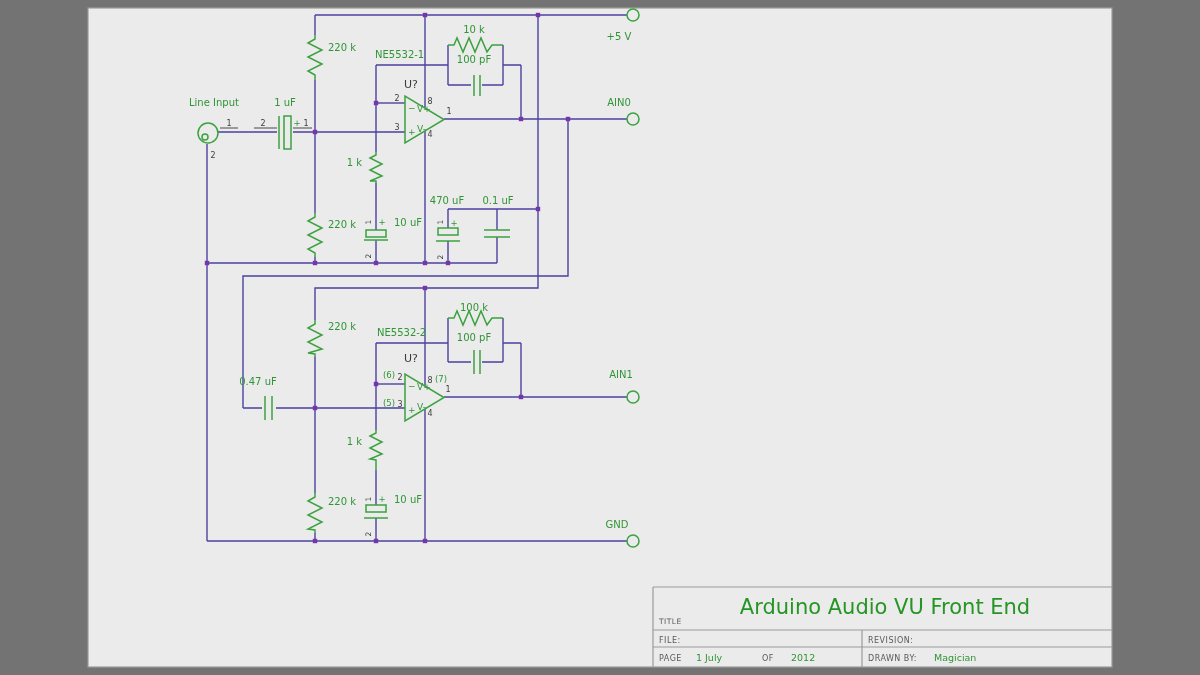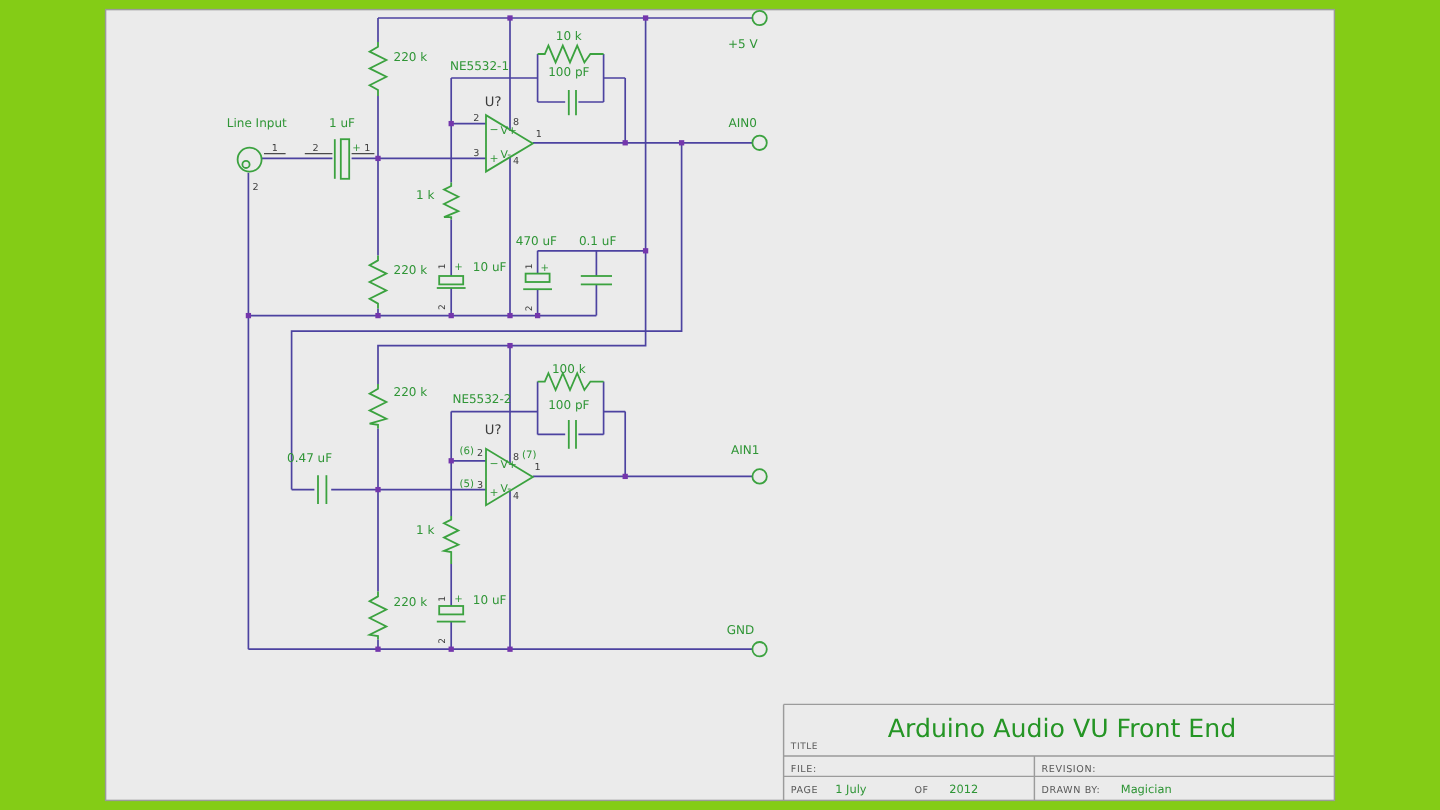--- a/index.html
+++ b/index.html
@@ -1,16 +1,16 @@
 <!DOCTYPE html>
 <html><head>
 <meta charset="utf-8">
 <style>
   html,body { margin:0; padding:0; background:#ffffff; }
-  .stage { position:relative; width:1200px; height:675px; background:#84cc16;
+  .stage { position:relative; width:1200px; height:675px; background:#737373;
            font-family:"DejaVu Sans", sans-serif; }
   svg text { font-family:"DejaVu Sans", sans-serif; }
   .lbl   { fill:#2f9536; font-size:10px; }
   .lblc  { fill:#2f9536; font-size:10px; text-anchor:middle; }
   .lble  { fill:#2f9536; font-size:10px; text-anchor:end; }
   .pin   { fill:#3c3c3c; font-size:8px; text-anchor:middle; }
   .ping  { fill:#2f9536; font-size:8.5px; text-anchor:middle; }
   .rot   { fill:#3c3c3c; font-size:7.5px; text-anchor:middle; }
   .des   { fill:#3c3c3c; font-size:11px; }
   .opsym { fill:#2f9536; font-size:9px; }

